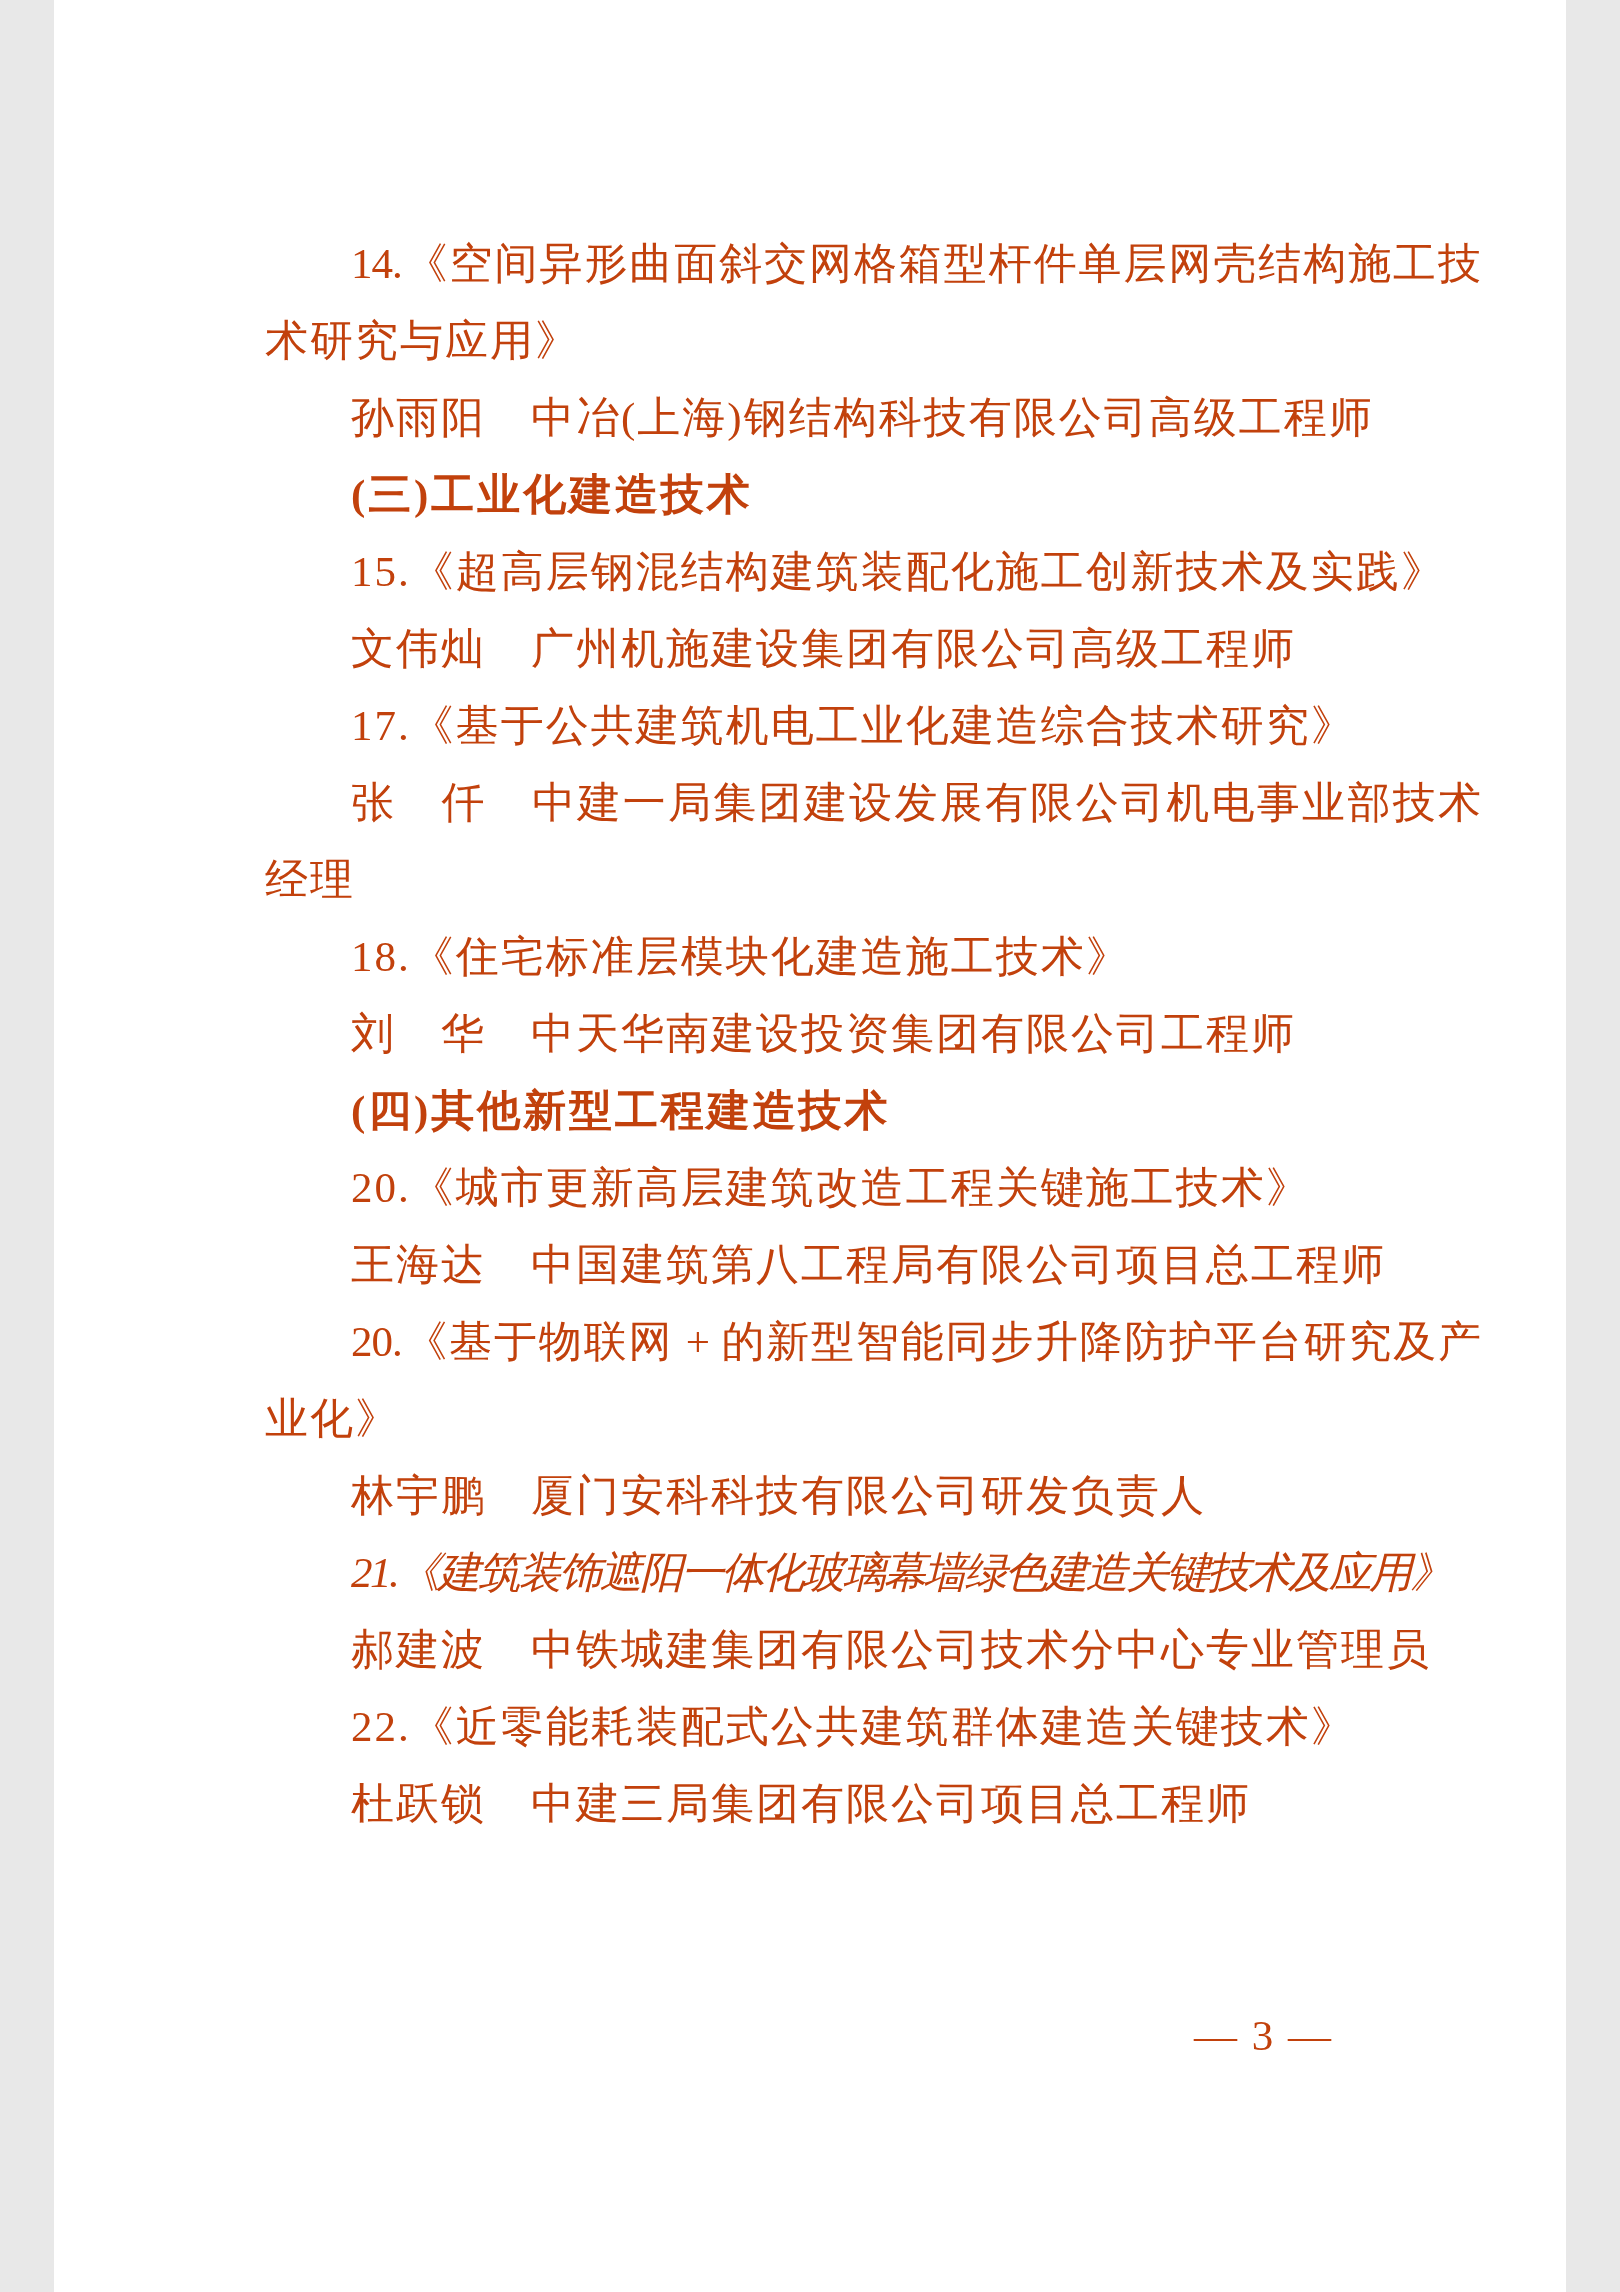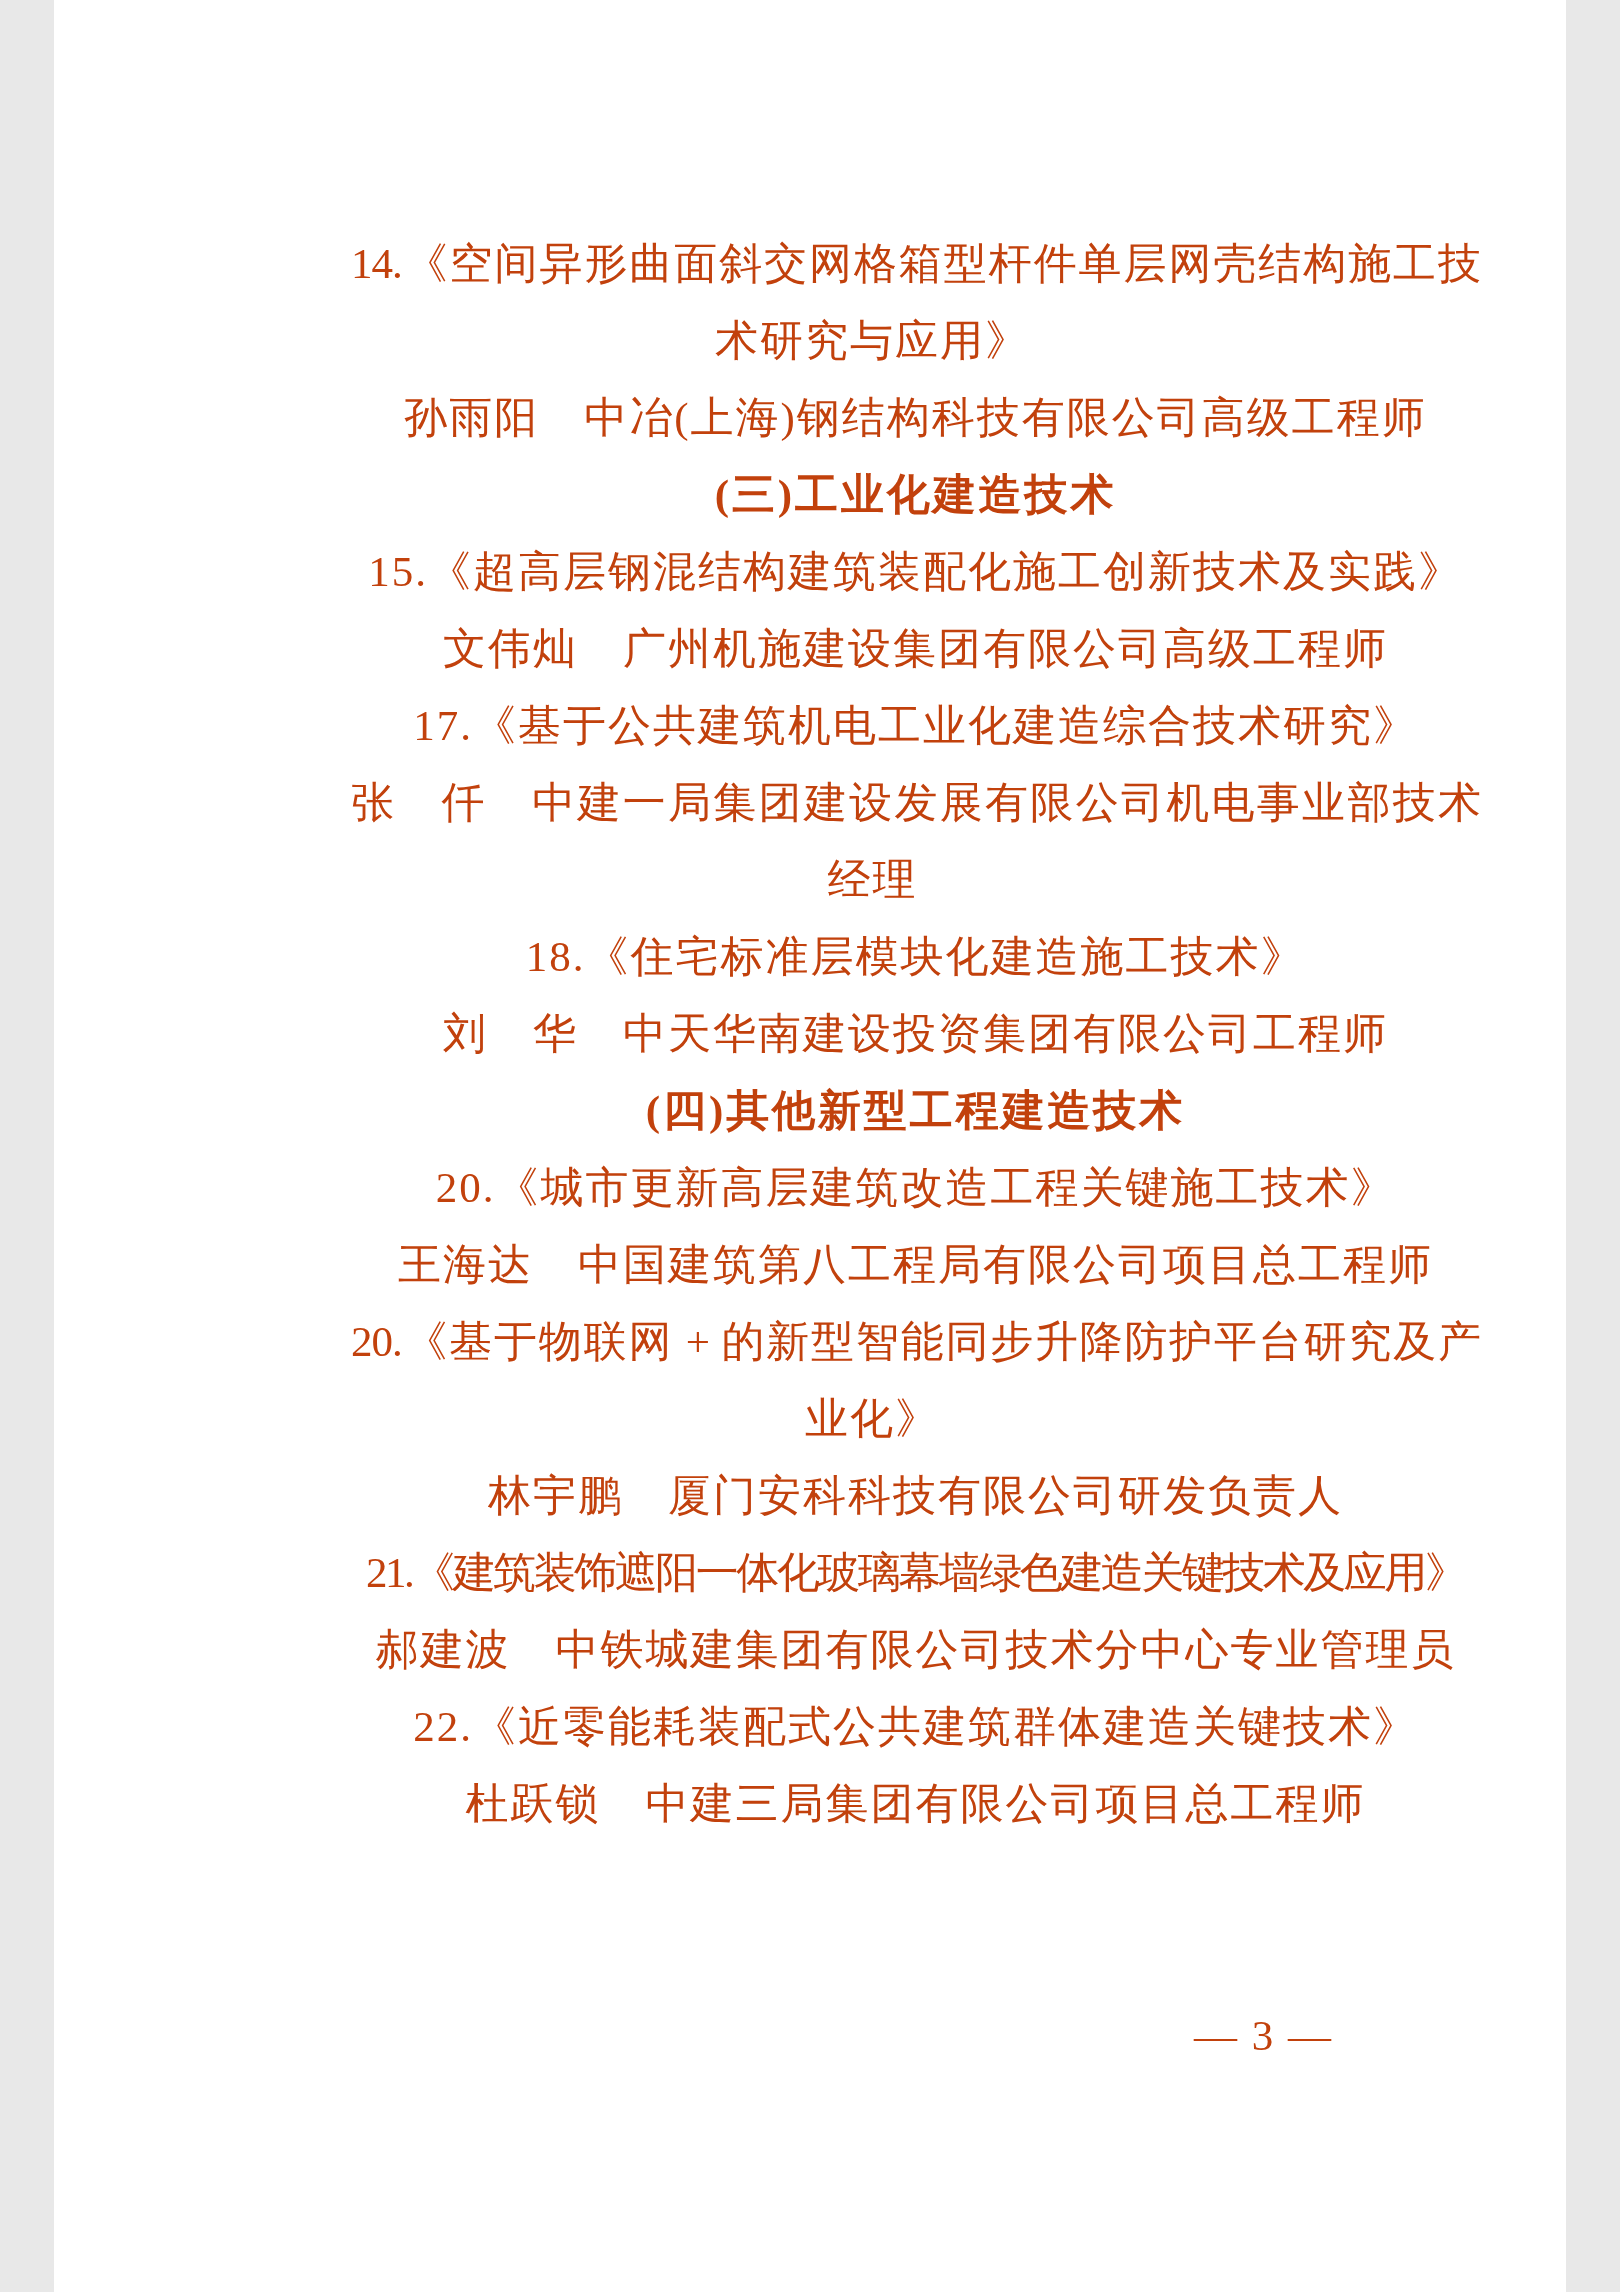--- a/index.html
+++ b/index.html
@@ -22,38 +22,39 @@
     top: 225px;
     left: 211px;
     width: 1215px;
   }
   .line {
     height: 77px;
     line-height: 77px;
     font-size: 43px;
     letter-spacing: 2px;
     white-space: pre;
-    text-align: center;
+    text-align: left;
   }
   .line.indent {
     padding-left: 86px;
   }
   .line.justify {
     white-space: normal;
     letter-spacing: -1px;
     text-align: justify;
     text-align-last: justify;
     text-justify: inter-character;
   }
   .line.bold {
     font-weight: 700;
     letter-spacing: 2.9px;
   }
   .line.tight {
     letter-spacing: -2.5px;
+    font-style: italic;
   }
   .page-number {
     position: absolute;
     top: 2011px;
     right: 233px;
     height: 49px;
     line-height: 49px;
     font-size: 43px;
     letter-spacing: 2px;
     white-space: pre;

